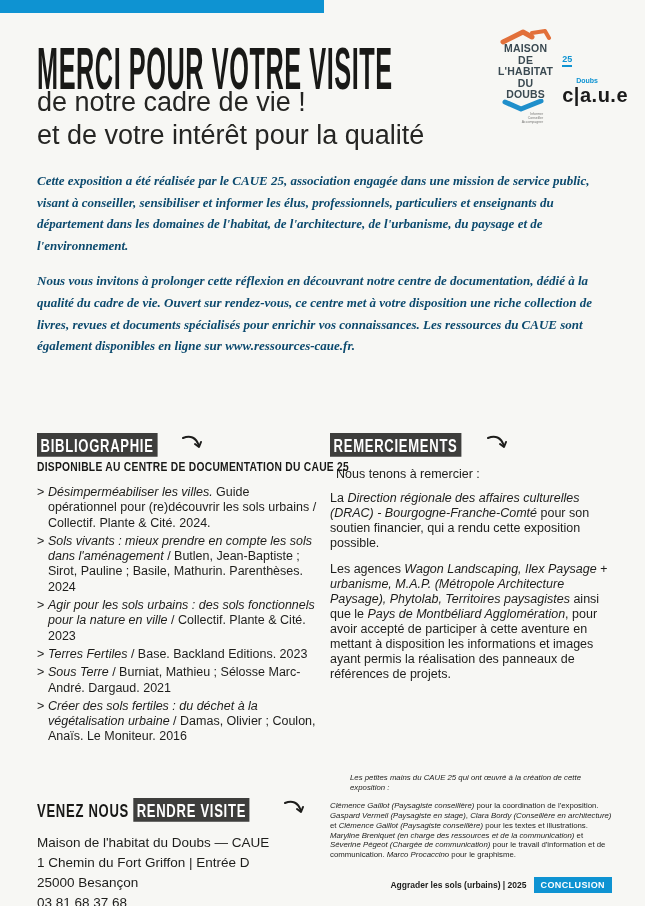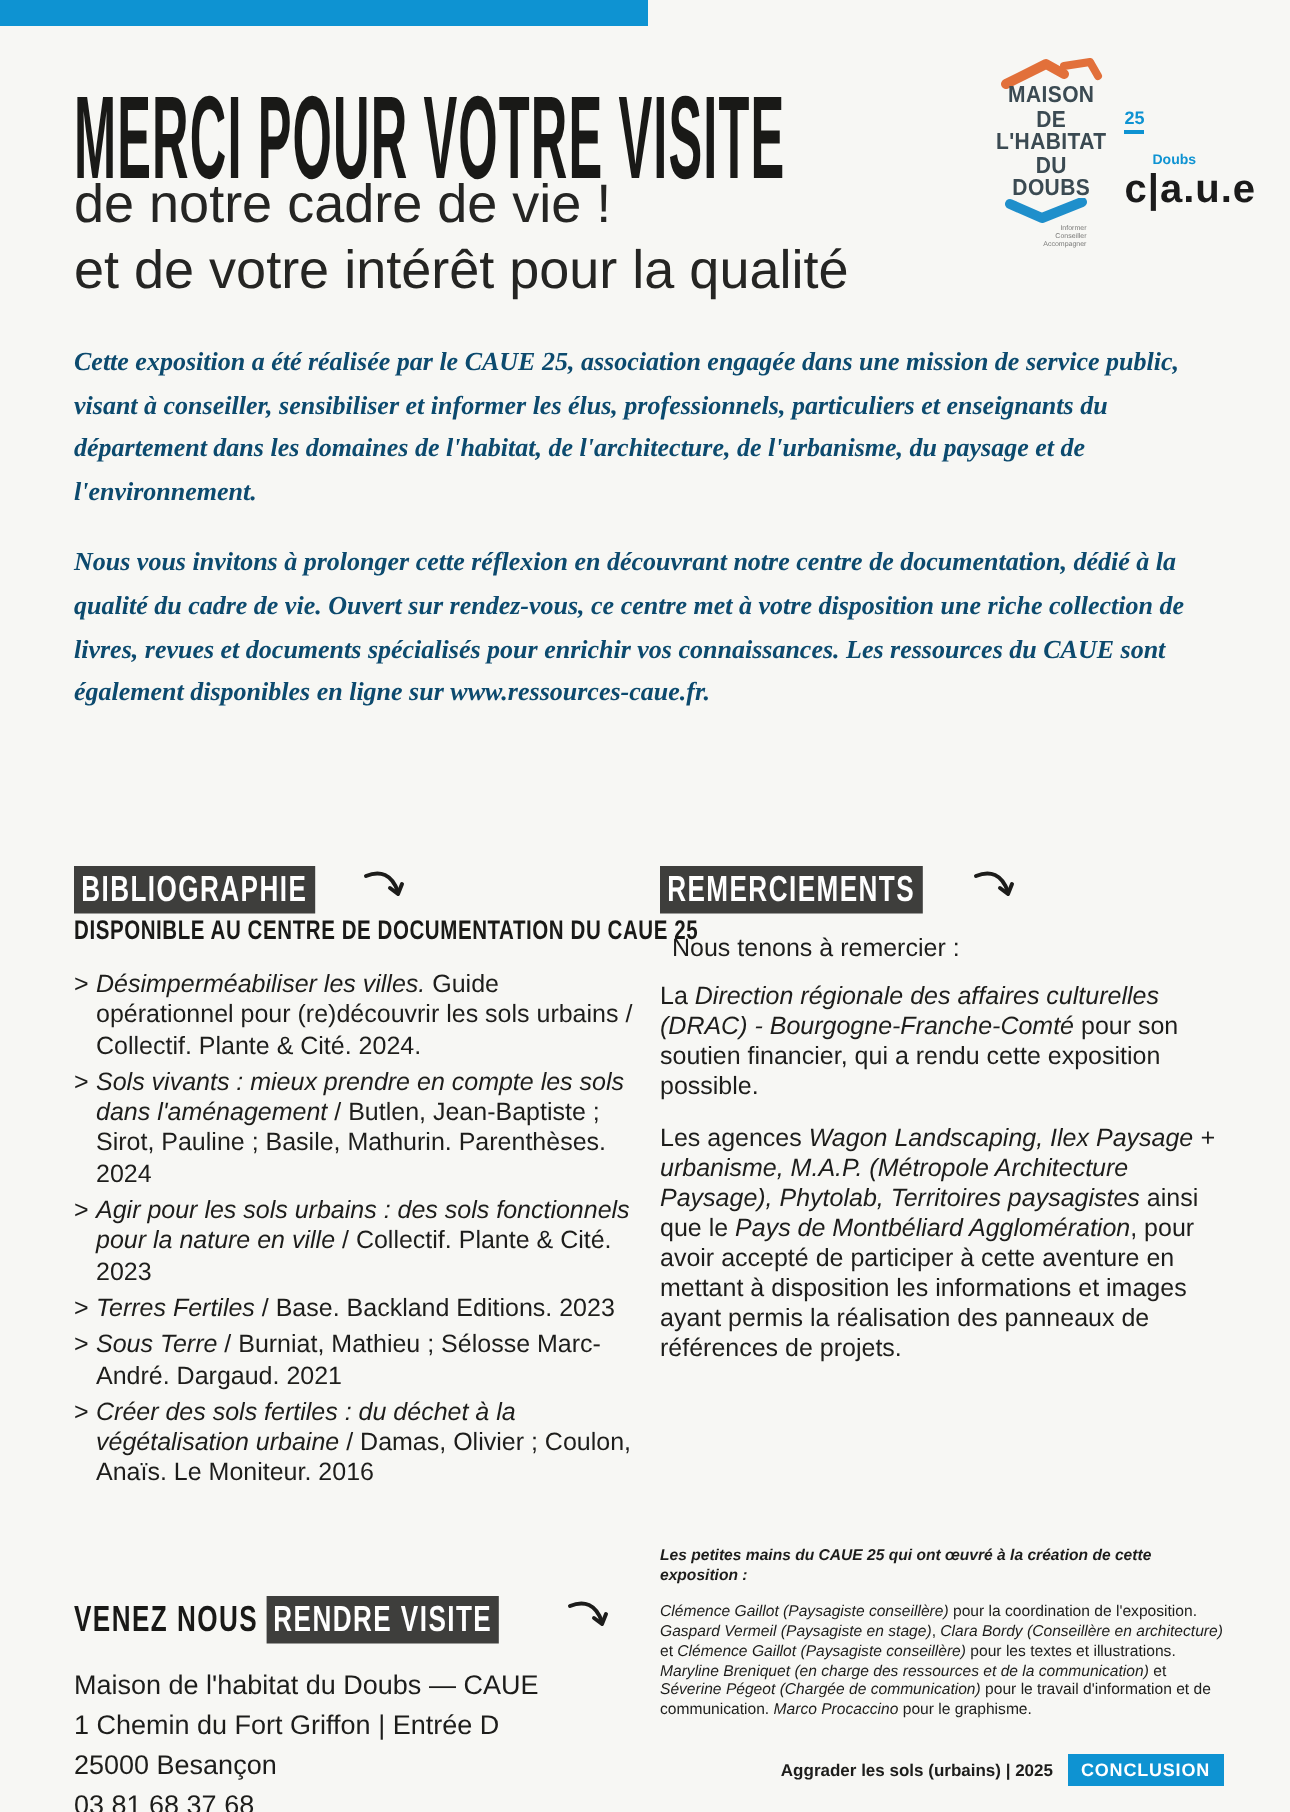--- a/index.html
+++ b/index.html
@@ -50,21 +50,21 @@
 
   .ack-intro{margin:12px 6px 10px;font-size:12.5px;}
   .ack-p{font-size:12.5px;line-height:15px;margin:0 0 11px;}
 
   
   .visit{position:absolute;left:37px;top:794px;width:290px;}
   .visit-addr{margin-top:13px;font-size:13.5px;line-height:20px;}
 
   
   .credits{position:absolute;left:330px;top:773px;width:285px;font-size:7.8px;line-height:9.9px;color:#1d1d1b;}
-  .credits-intro{font-style:italic;font-weight:bold;margin-bottom:8px;}
+  .credits-intro{font-style:italic;font-weight:normal;margin-bottom:8px;margin-left:20px;}
 
   
   .footer{position:absolute;right:33px;top:877px;display:flex;align-items:center;gap:7px;}
   .footer-label{font-size:8.5px;font-weight:bold;color:#1d1d1b;}
   .footer-badge{background:#0e93d2;color:#fff;font-size:9px;font-weight:bold;letter-spacing:0.4px;padding:3px 7px;text-transform:uppercase;}
 </style>
 </head>
 <body>
 
 <div class="page">

